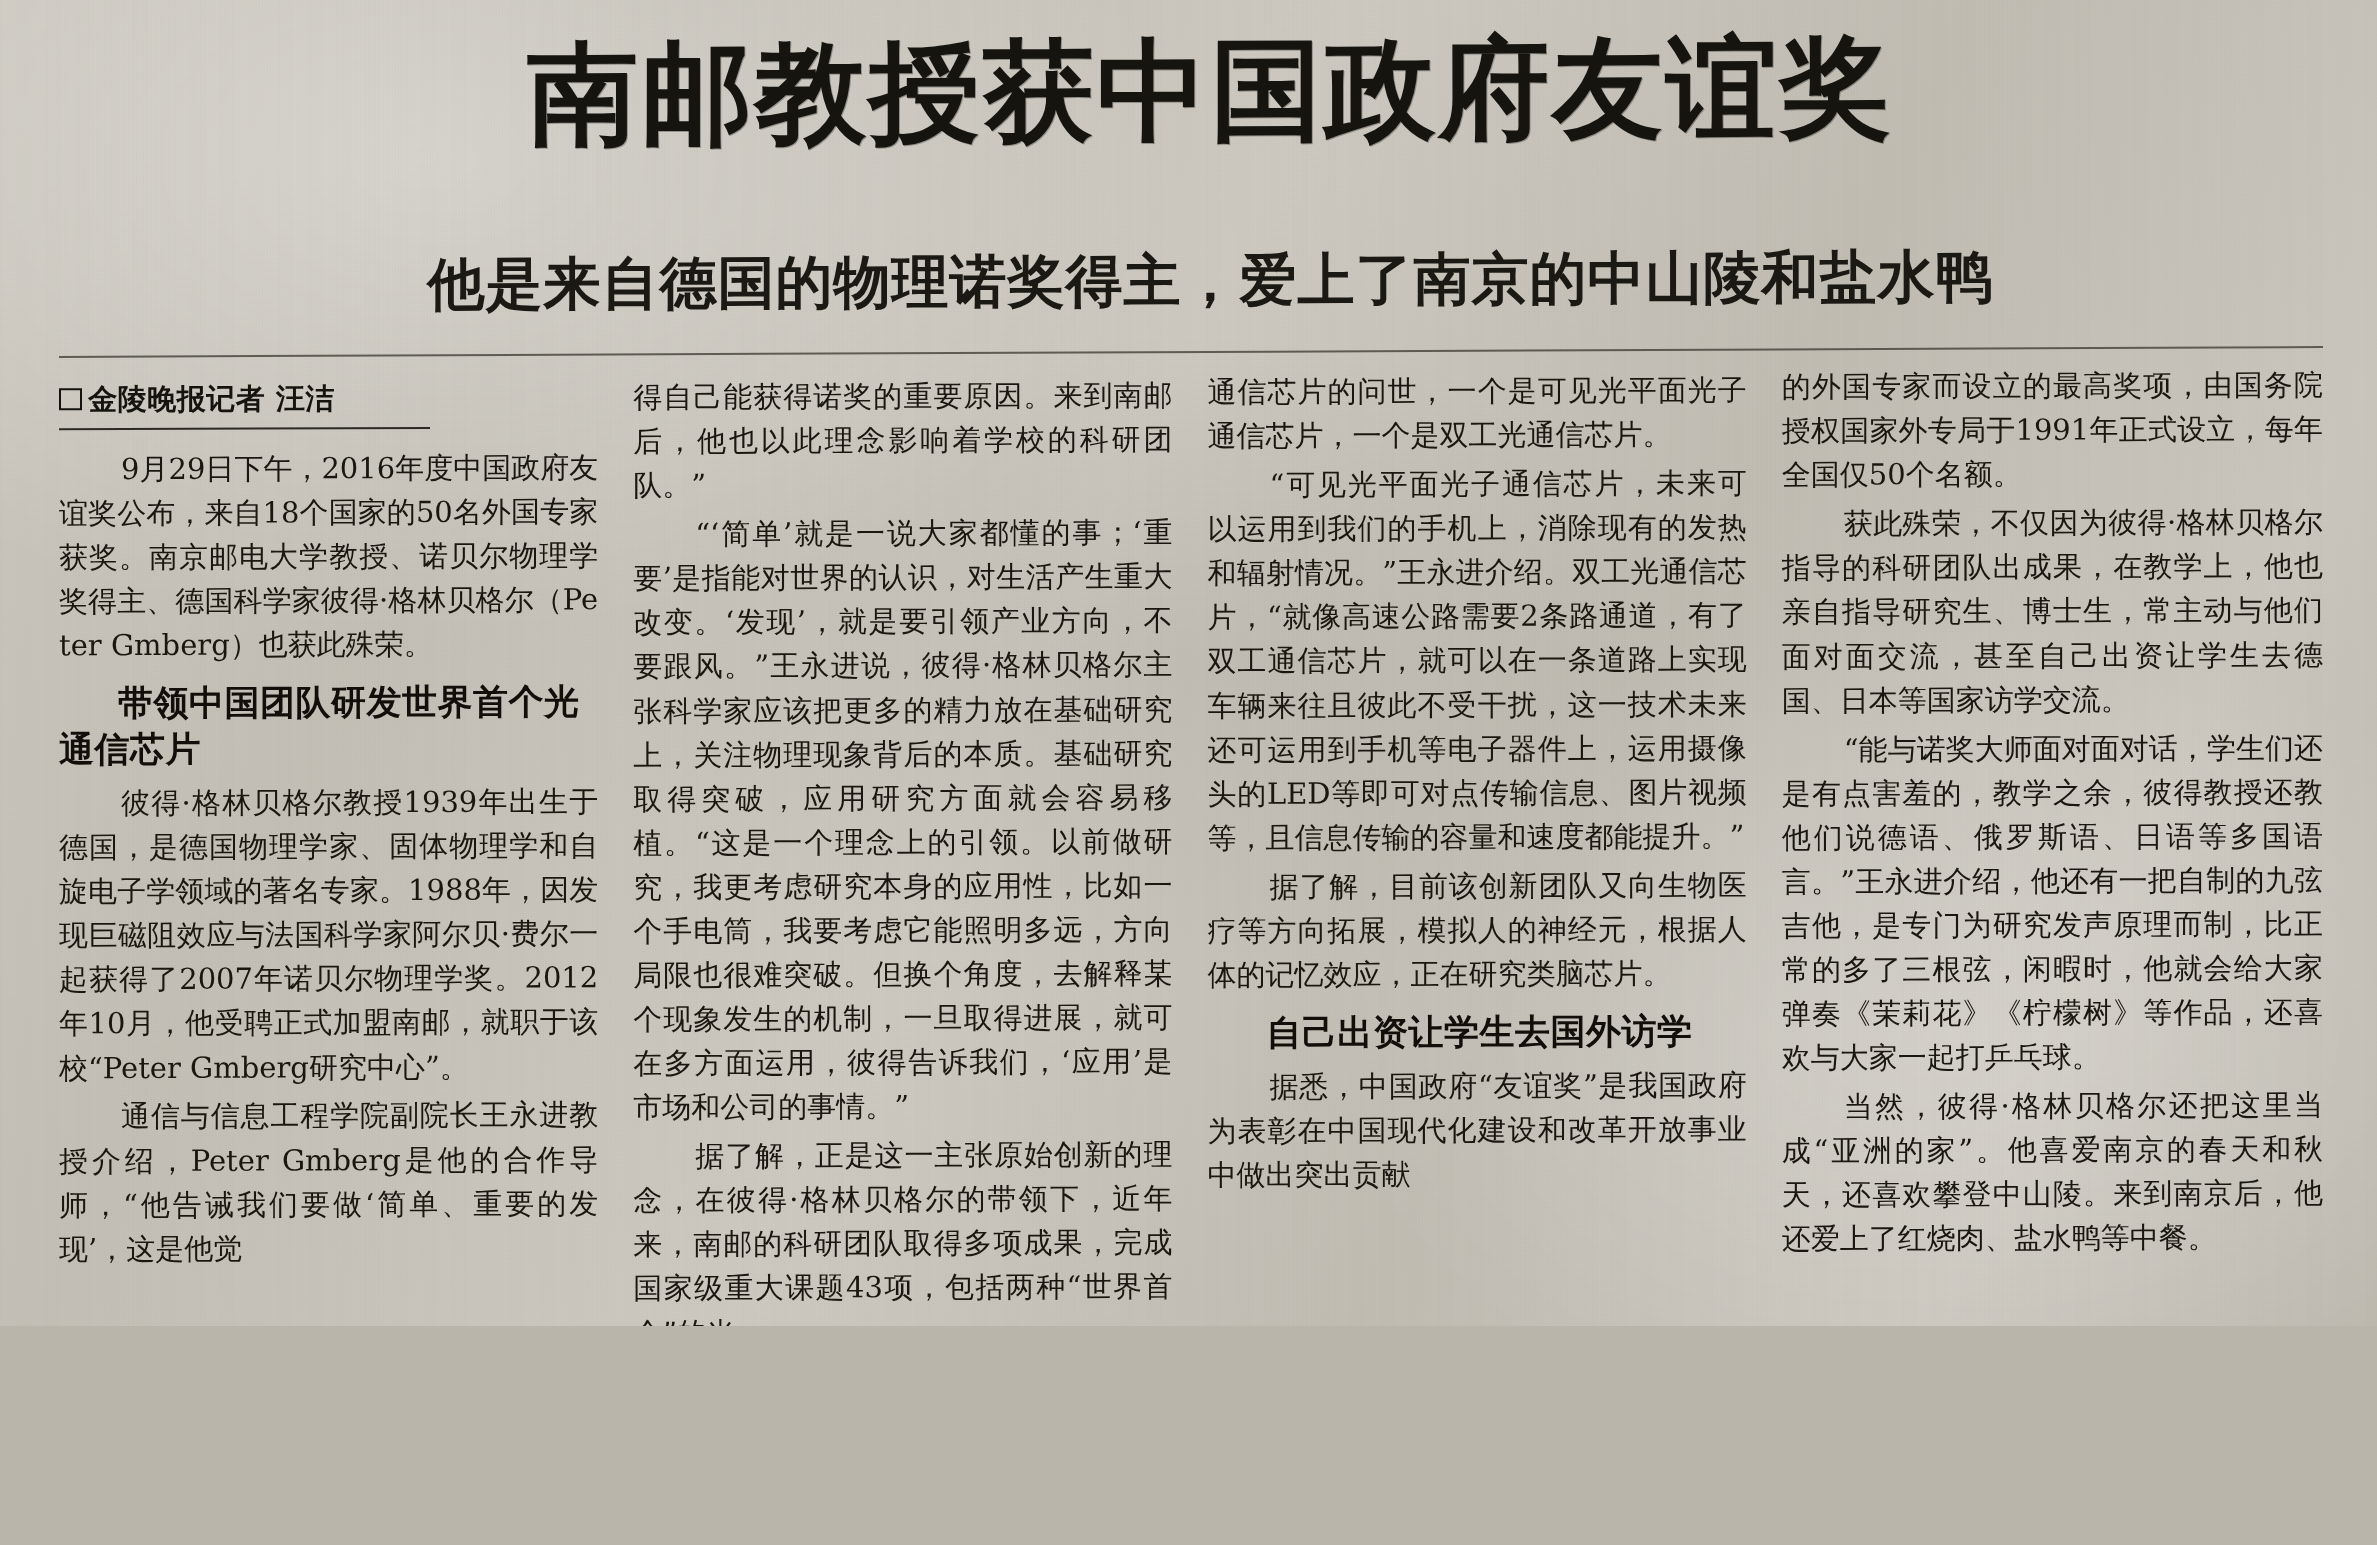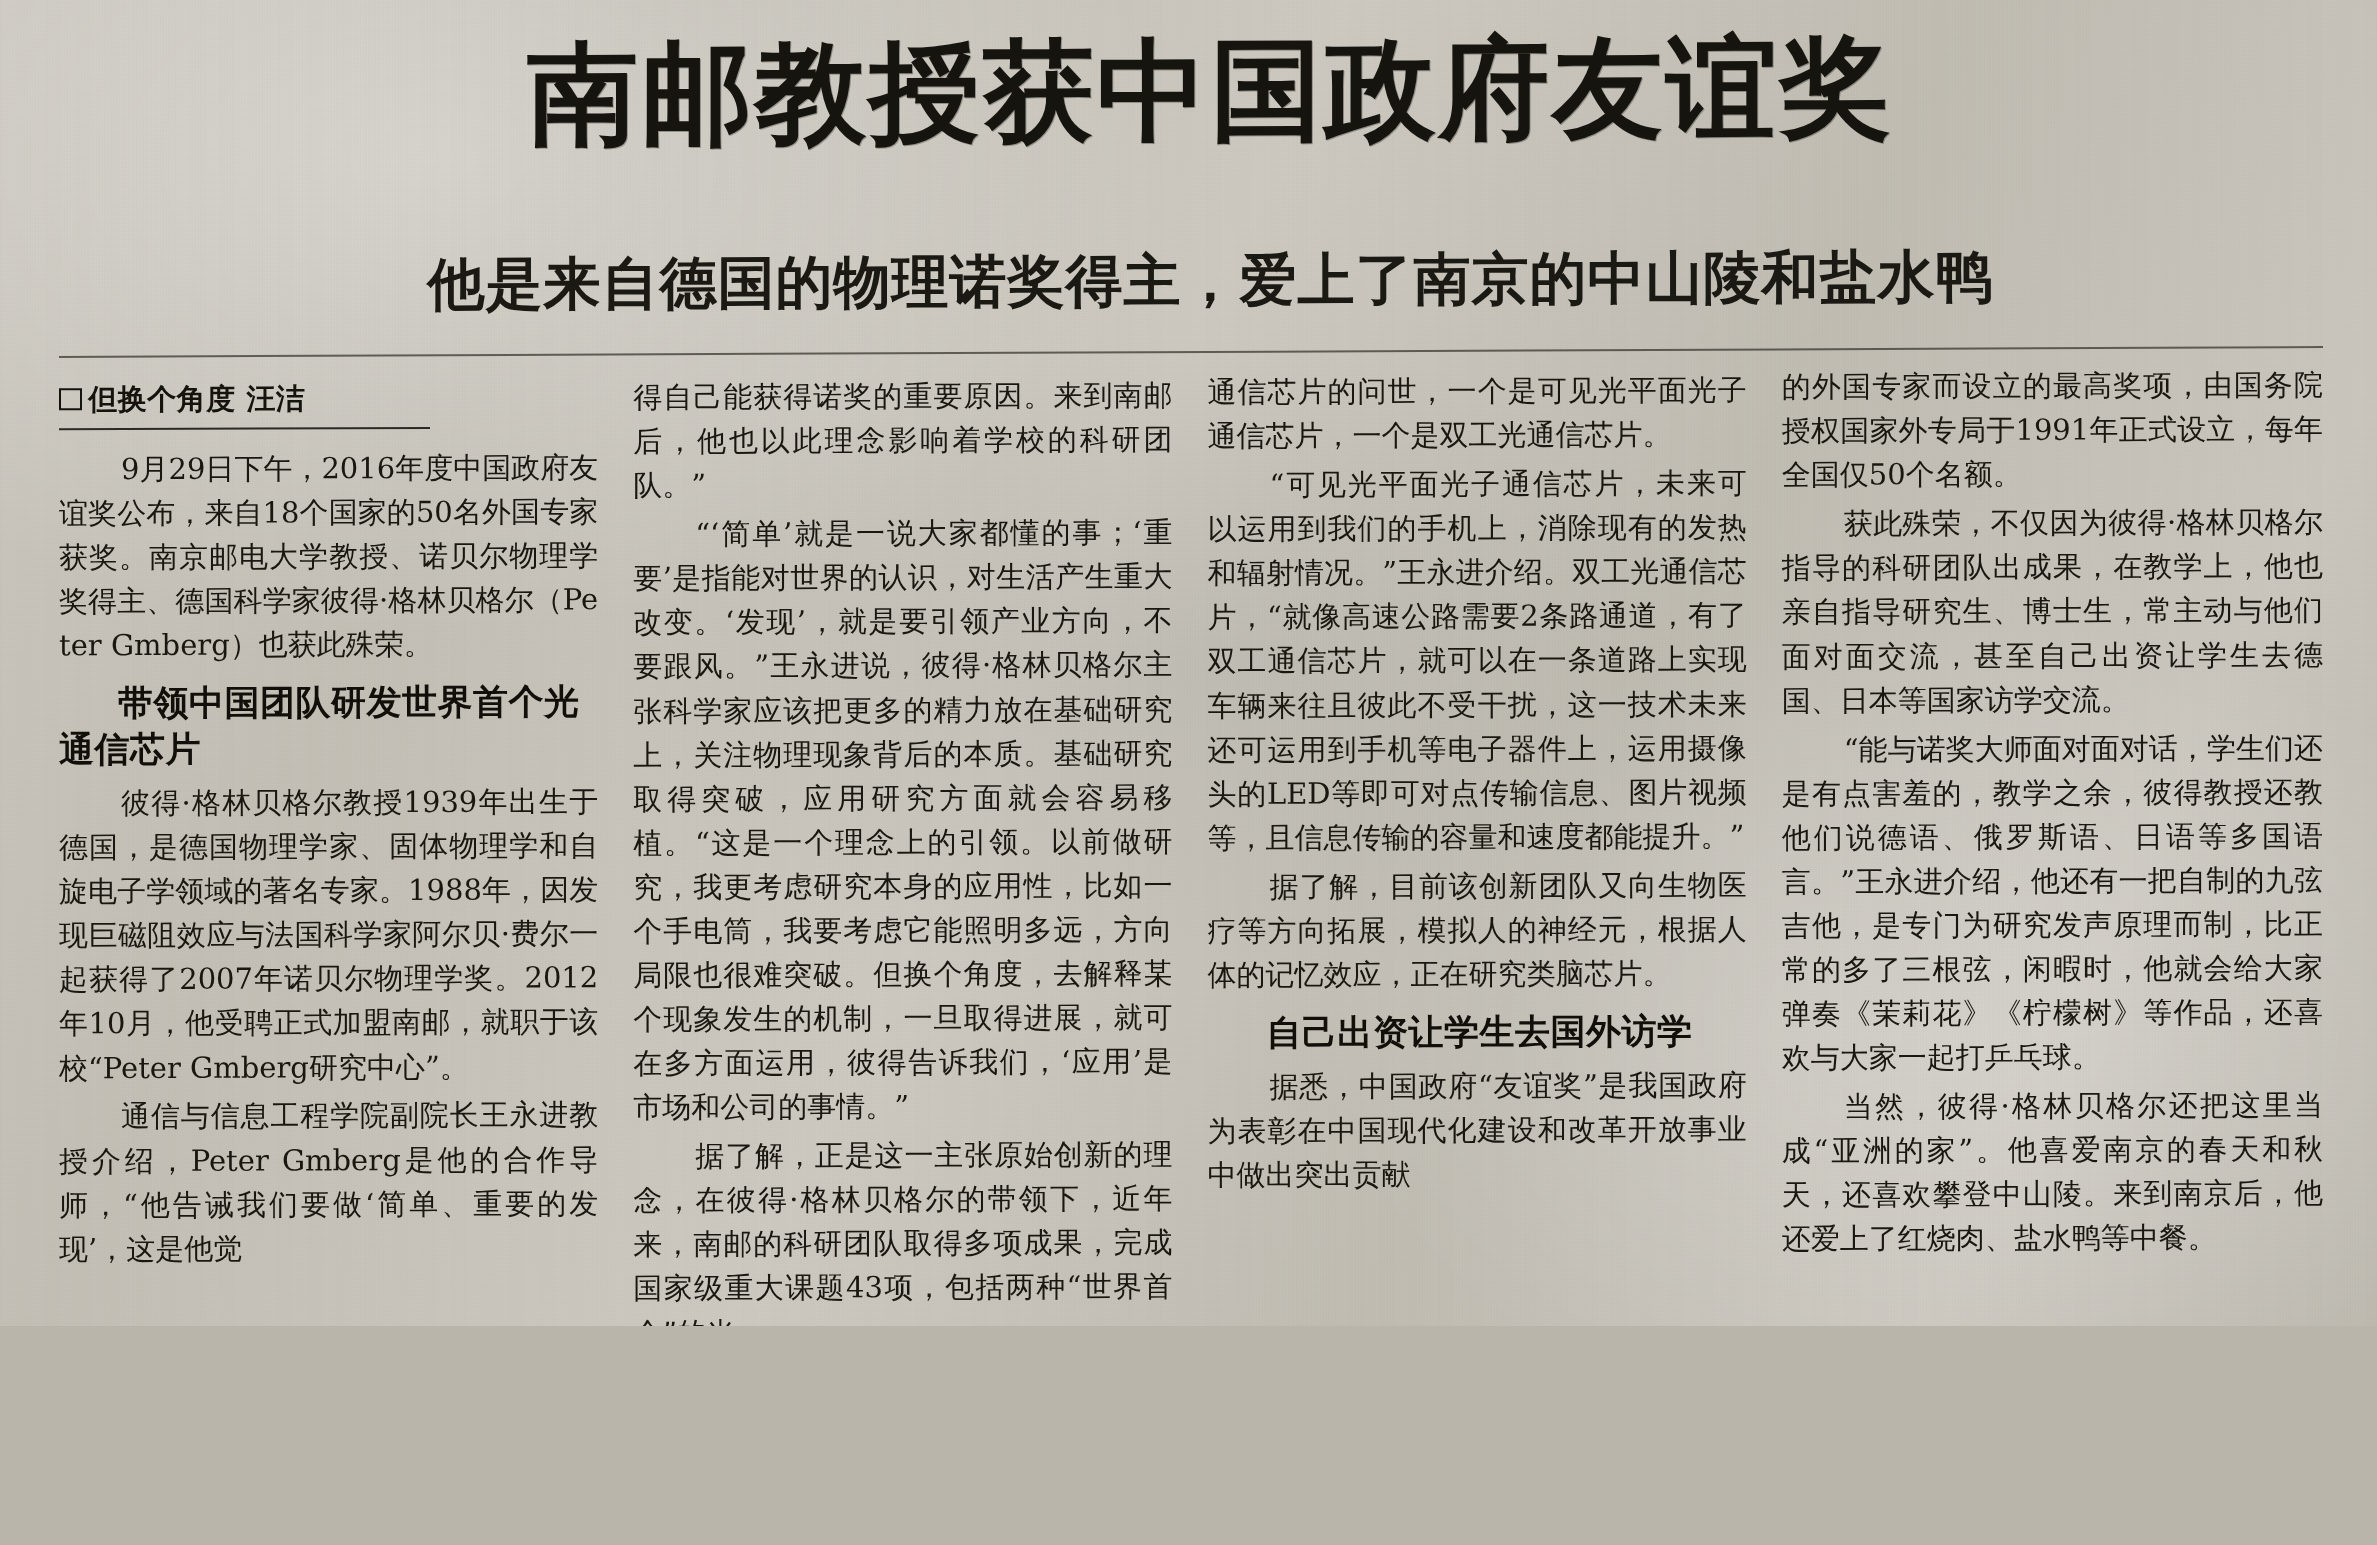--- a/index.html
+++ b/index.html
@@ -159,21 +159,21 @@
   <div id="content">
 
     <div class="headline">南邮教授获中国政府友谊奖</div>
     <div class="subheadline">他是来自德国的物理诺奖得主，爱上了南京的中山陵和盐水鸭</div>
     <div class="rule"></div>
 
     <div class="cols">
 
       <div class="col">
         <div class="byline">
-          <span class="box"></span><span>但换个角度 汪洁</span>
+          <span class="box"></span><span>金陵晚报记者 汪洁</span>
         </div>
         <div class="byline-rule"></div>
         <p class="body">9月29日下午，2016年度中国政府友谊奖公布，来自18个国家的50名外国专家获奖。南京邮电大学教授、诺贝尔物理学奖得主、德国科学家彼得·格林贝格尔（Peter Gmberg）也获此殊荣。</p>
         <h2 class="subhead">带领中国团队研发世界首个光通信芯片</h2>
         <p class="body">彼得·格林贝格尔教授1939年出生于德国，是德国物理学家、固体物理学和自旋电子学领域的著名专家。1988年，因发现巨磁阻效应与法国科学家阿尔贝·费尔一起获得了2007年诺贝尔物理学奖。2012年10月，他受聘正式加盟南邮，就职于该校“Peter Gmberg研究中心”。</p>
         <p class="body">通信与信息工程学院副院长王永进教授介绍，Peter Gmberg是他的合作导师，“他告诫我们要做‘简单、重要的发现’，这是他觉</p>
       </div>
 
       <div class="col">
         <p class="body noindent">得自己能获得诺奖的重要原因。来到南邮后，他也以此理念影响着学校的科研团队。”</p>

